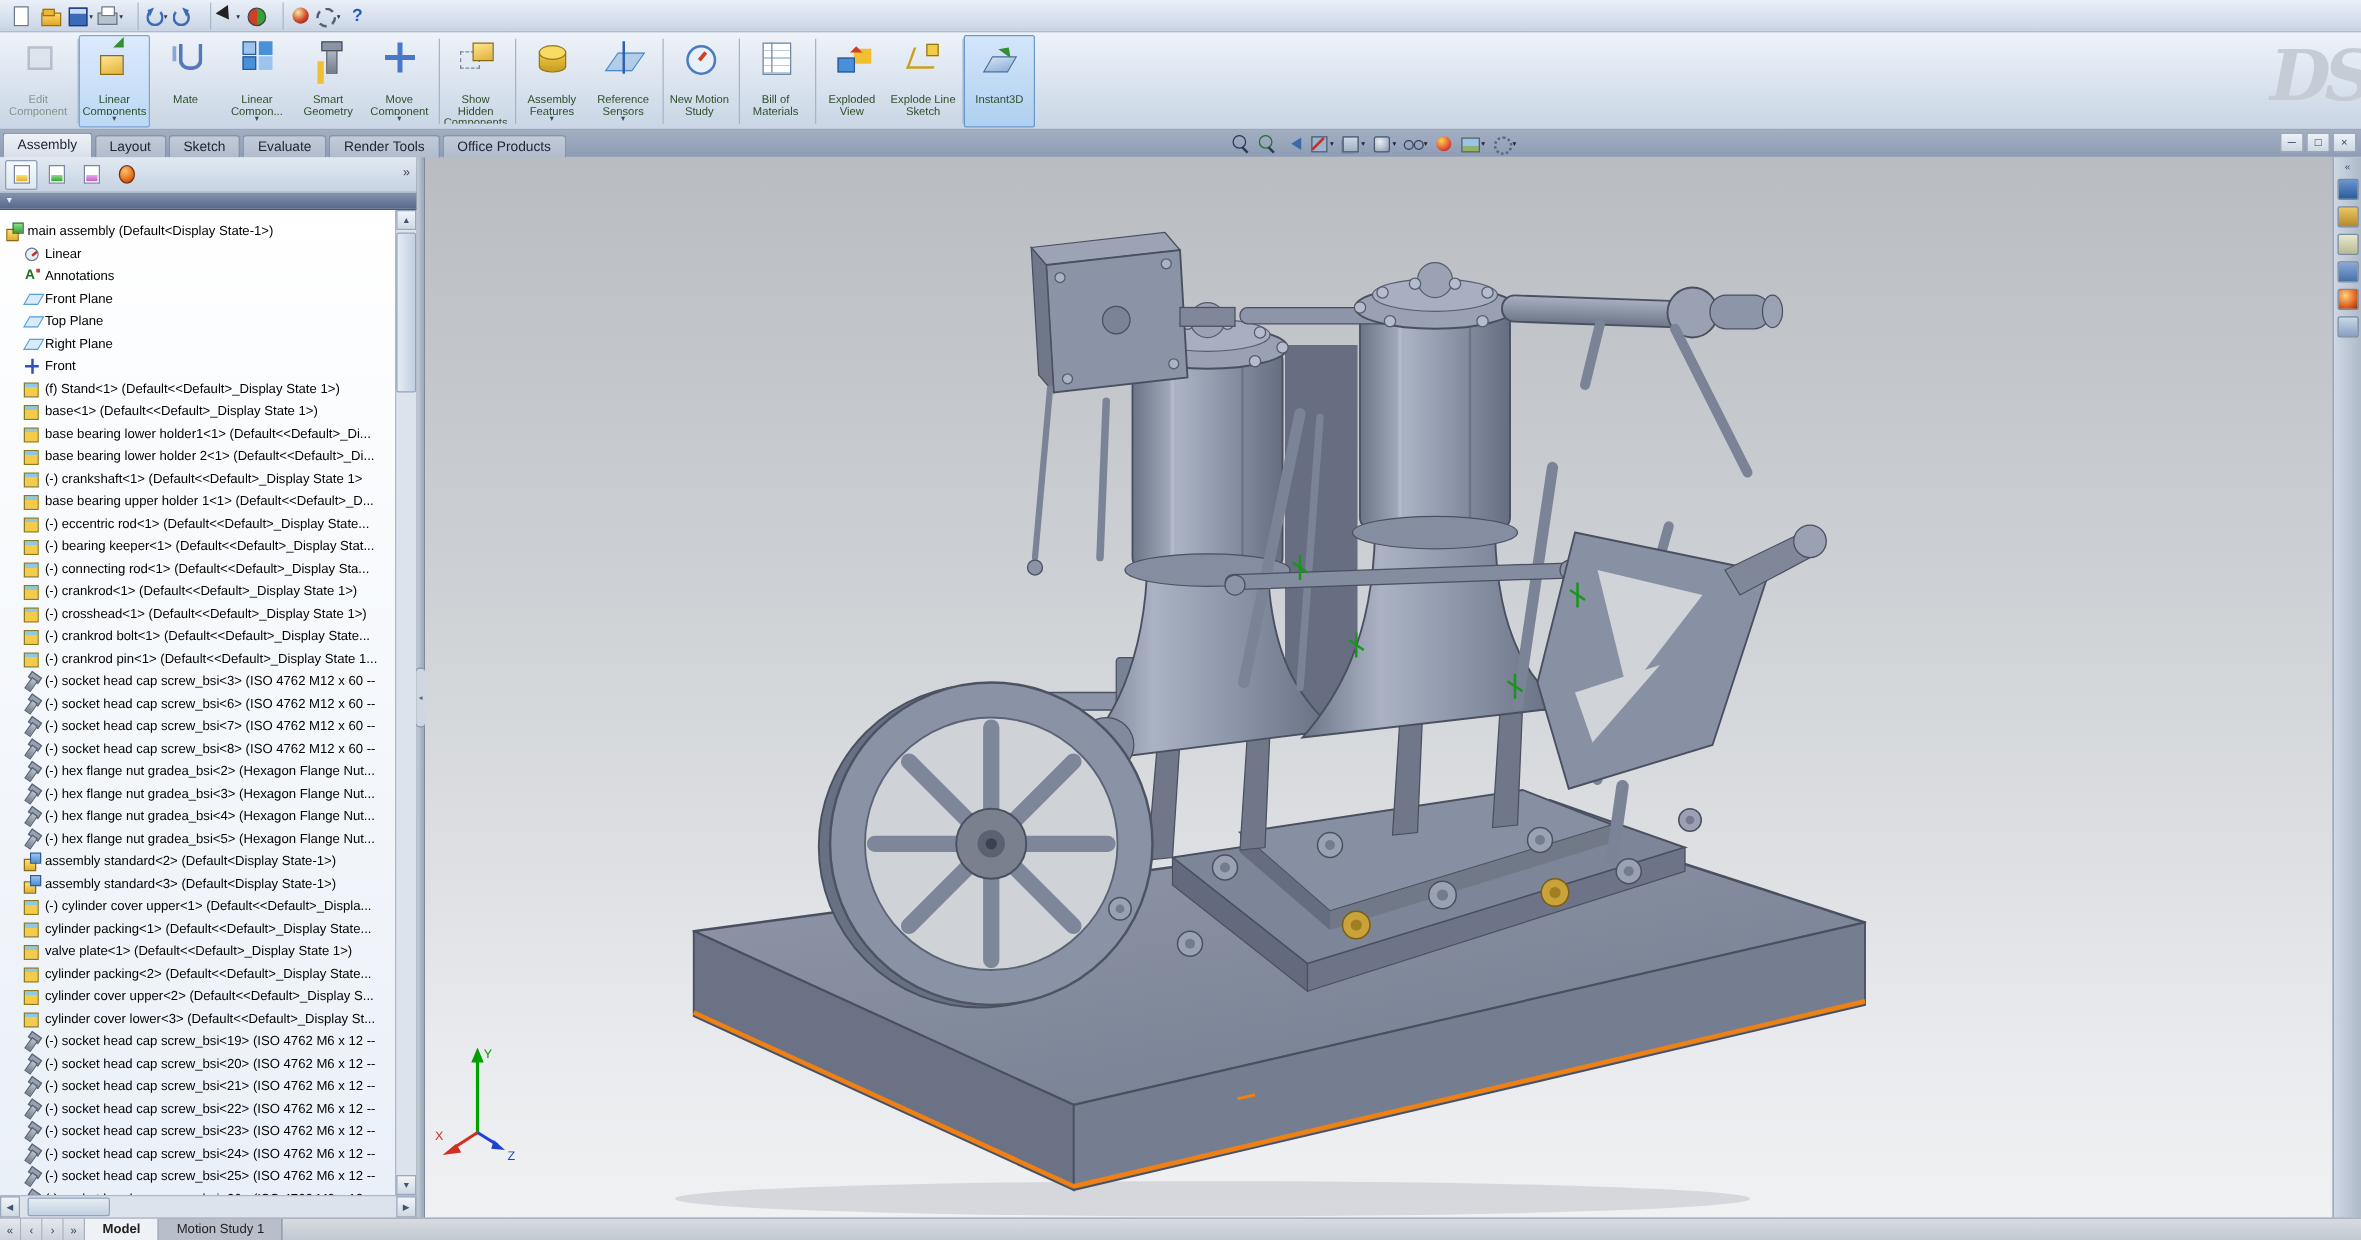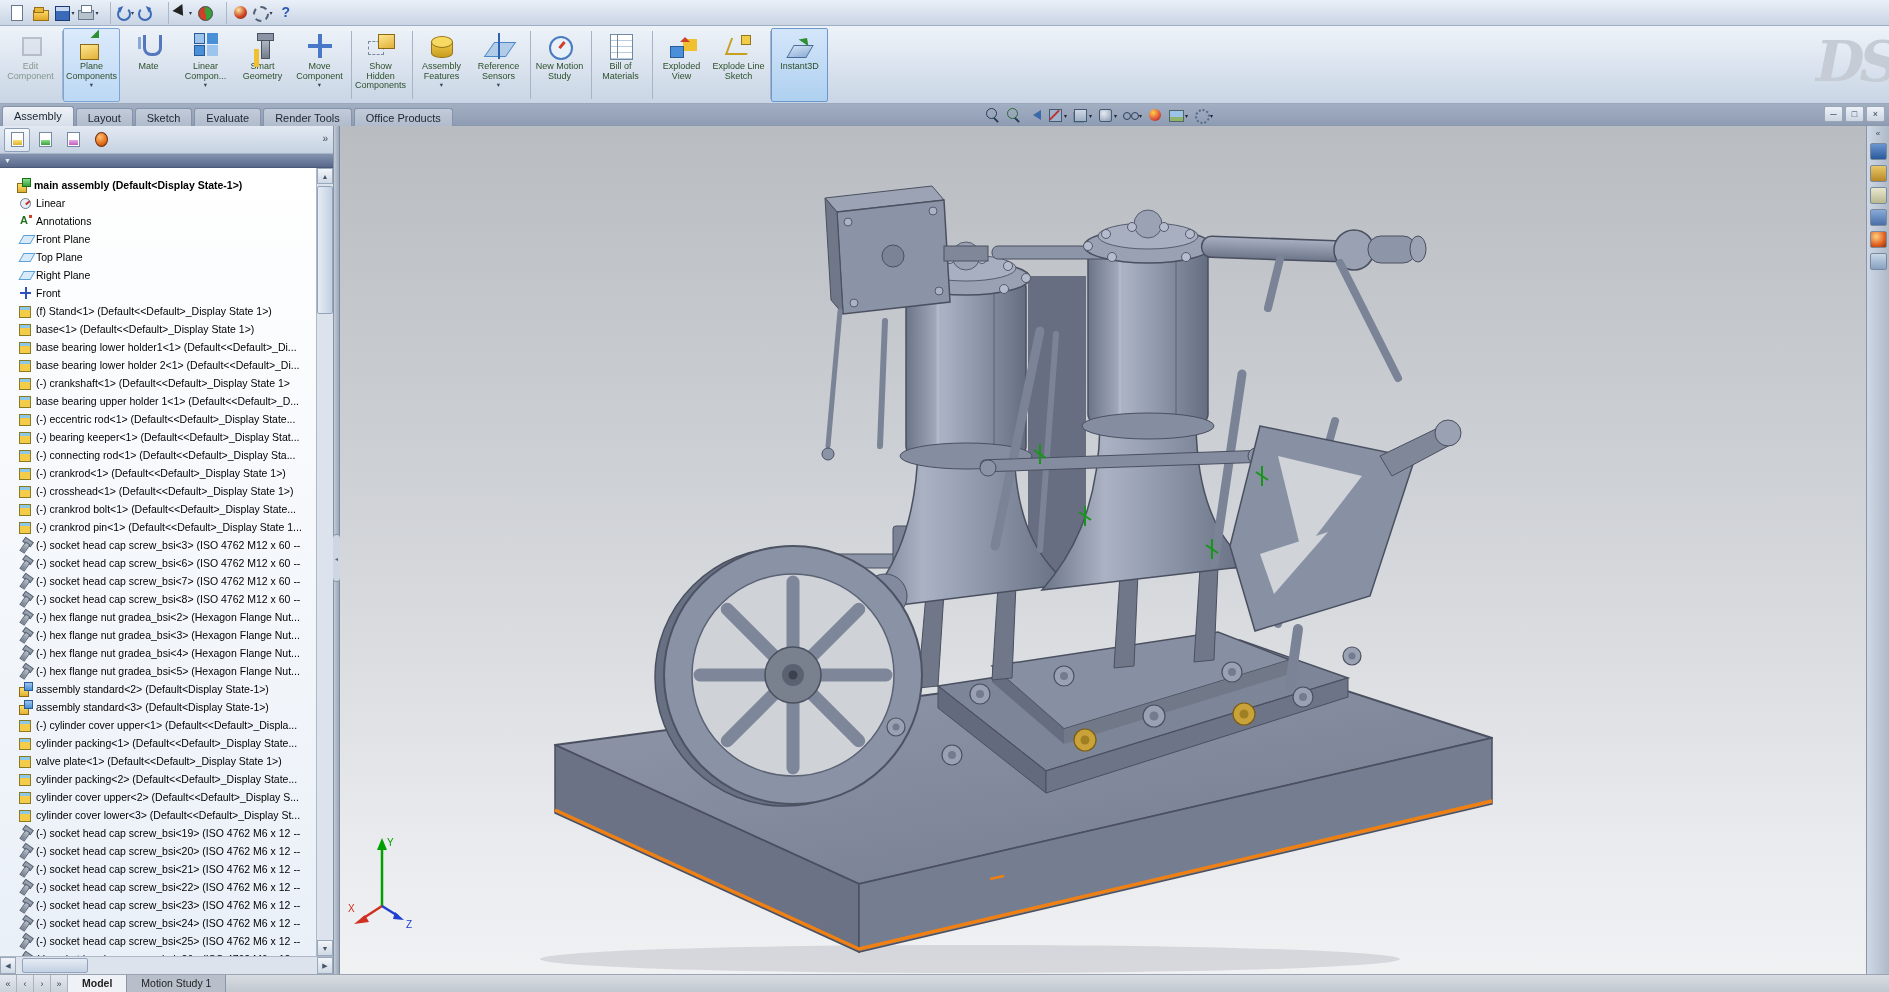--- a/index.html
+++ b/index.html
@@ -35,21 +35,21 @@
 
   
   .ribbon{position:absolute;left:0;top:26px;width:1889px;height:78px;display:flex;align-items:flex-start;padding:2px 0 0 2px;
        background:linear-gradient(180deg,#eef3f9,#d4deeb 70%,#c9d5e5);border-bottom:1px solid #9aa8bc}
   .rbtn{width:57px;height:74px;display:flex;flex-direction:column;align-items:center;padding:2px 1px;
        border:1px solid transparent;border-radius:2px;text-align:center}
   .rbtn.grp{box-shadow:-4px 0 0 -3px #a8b4c6;margin-left:4px}
   .rbtn.selected{background:linear-gradient(#dceafc,#bcd8f4);border-color:#7aa6d8}
   .rbtn.active{background:linear-gradient(#d4e6fa,#aed0f0);border-color:#6898cc}
   .rbtn.disabled{opacity:.5}
-  .rlabel{font-size:9px;line-height:9.5px;color:#2d4f2a;margin-top:1px;max-height:29px;overflow:hidden;width:100%}
+  .rlabel{font-size:9px;line-height:9.5px;color:#2d4f2a;margin-top:14px;max-height:29px;overflow:hidden;width:100%}
   .rdd{display:none;font-size:6.5px;line-height:6px;color:#3a4a5c;margin-top:1px}
   .rbtn.dd .rdd{display:block}
   .ri{width:32px;height:30px;position:relative;flex:none}
   .ri::before,.ri::after{content:"";position:absolute}
   .ri-edit::before{left:7px;top:6px;width:16px;height:15px;border:2px solid #8a94a4;background:#d8dee8}
   .ri-insert::before{left:4px;bottom:1px;width:17px;height:14px;background:linear-gradient(160deg,#ffe690,#e2b23a);border:1px solid #8a6a14}
   .ri-insert::after{right:3px;top:1px;border:6px solid transparent;border-left-color:#2e9030;transform:rotate(45deg)}
   .ri-mate::before{left:10px;top:4px;width:13px;height:18px;border:3px solid #5577bb;border-top:none;border-radius:0 0 8px 8px}
   .ri-mate::after{left:5px;top:6px;width:3px;height:12px;background:#88a8d8}
   .ri-linear::before{left:4px;top:14px;width:9px;height:9px;background:#4a90d8;border:1px solid #2a5a98;box-shadow:13px 0 0 #9cc4ec}
@@ -118,21 +118,21 @@
   .pg{width:13px;height:15px;background:#fff;border:1px solid #7888a0;position:relative;display:block}
   .pg::after{position:absolute}
   .pg.p-fm::after{content:"";left:1px;bottom:1px;width:9px;height:5px;background:linear-gradient(#ffe070,#e0b030)}
   .pg.p-pm::after{content:"";left:1px;bottom:1px;width:9px;height:5px;background:linear-gradient(#8ce08c,#38a038)}
   .pg.p-cm::after{content:"";left:1px;bottom:1px;width:9px;height:5px;background:linear-gradient(#e8a8e8,#c060c0)}
   .pg.p-dm{border-radius:50%;background:radial-gradient(circle at 35% 30%,#ffc070,#e06818 65%,#8a3808);border-color:#70300a}
   .pchev{position:absolute;right:5px;top:7px;font-size:10px;color:#445}
   .pfilter{height:14px;background:linear-gradient(#8494b0,#57688a);display:flex;align-items:center;padding:0 4px;color:#e8eef8;font-size:7px;border-bottom:1px solid #4a5a78}
   .tree{flex:1;position:relative;background:linear-gradient(180deg,#ffffff,#eaf0f8);overflow:hidden;padding-top:8px}
   .titem{height:18px;display:flex;align-items:center;padding-left:18px;white-space:nowrap;overflow:hidden;font-size:10.5px}
-  .titem.root{padding-left:16px;font-weight:bold}
+  .titem.root{padding-left:4px;font-weight:normal}
   .ticon{width:15px;height:14px;margin-right:3px;position:relative;flex:none}
   .ticon::before,.ticon::after{content:"";position:absolute}
   .ic-asm::before,.ic-subasm::before{left:1px;top:5px;width:8px;height:8px;background:linear-gradient(#ffe070,#e0b030);border:1px solid #8a6a14}
   .ic-asm::after{left:6px;top:0;width:7px;height:7px;background:linear-gradient(#8ce08c,#38a038);border:1px solid #1a701a}
   .ic-subasm::after{left:6px;top:0;width:7px;height:7px;background:linear-gradient(#9cc4ec,#4a90d8);border:1px solid #2a5a98}
   .ic-sensors::before{left:2px;top:2px;width:9px;height:9px;border:1.5px solid #6a7a94;border-radius:50%;background:#e8eef6}
   .ic-sensors::after{left:7px;top:6px;width:5px;height:1.5px;background:#c03028;transform:rotate(-40deg)}
   .ic-annot::before{content:"A";left:2px;top:0;font:bold 11px "Liberation Sans",sans-serif;color:#207020}
   .ic-annot::after{right:1px;top:1px;width:3px;height:3px;background:#d04028}
   .ic-plane::before{left:3px;top:3px;width:10px;height:7px;background:rgba(150,200,240,.35);border:1px solid #58a0d8;transform:skewX(-30deg)}
@@ -241,21 +241,21 @@
 <div class="ribbon">
 
     <div class="rbtn disabled">
       <span class="ri ri-edit"></span>
       <span class="rlabel">Edit Component</span>
 
     </div>
 
     <div class="rbtn selected grp dd">
       <span class="ri ri-insert"></span>
-      <span class="rlabel">Plane Components</span>
+      <span class="rlabel">Linear Components</span>
       <span class="rdd">▾</span>
     </div>
 
     <div class="rbtn">
       <span class="ri ri-mate"></span>
       <span class="rlabel">Mate</span>
 
     </div>
 
     <div class="rbtn dd">

